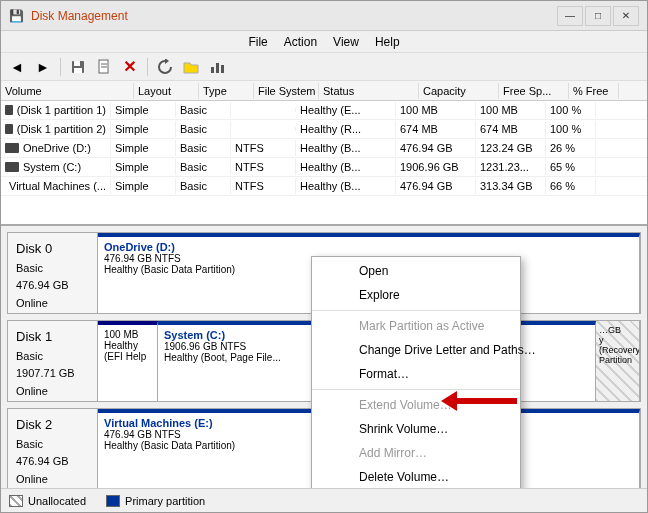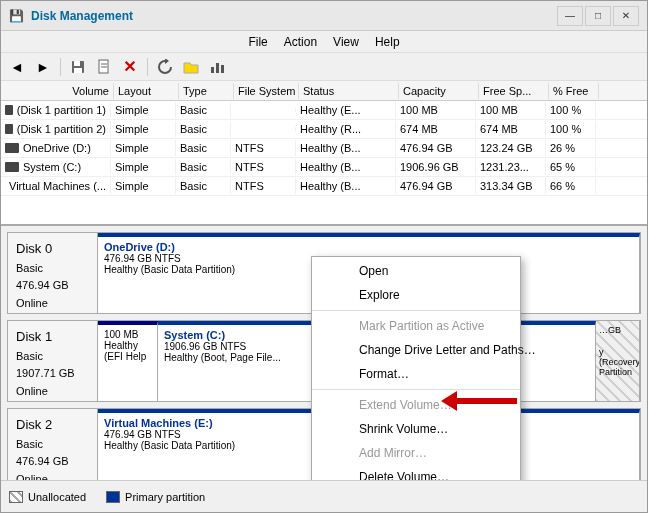--- a/index.html
+++ b/index.html
@@ -32,22 +32,22 @@
       width: 16px;
       height: 16px;
       margin-right: 6px;
       display: flex;
       align-items: center;
       justify-content: center;
     }
     .title-bar-text {
       flex: 1;
       font-size: 12px;
-      font-weight: bold;
-      color: #0369a1;
+      font-weight: normal;
+      color: #c2410c;
     }
     .title-bar-buttons {
       display: flex;
       gap: 2px;
     }
     .title-btn {
       width: 26px;
       height: 20px;
       background: #e8e8e8;
       border: 1px solid #ccc;
@@ -125,21 +125,21 @@
       align-items: center;
     }
     .th {
       padding: 2px 4px;
       font-size: 11px;
       font-weight: normal;
       border-right: 1px solid #ddd;
       white-space: nowrap;
       overflow: hidden;
     }
-    .th-volume { width: 113px; text-align: right; }
+    .th-volume { width: 133px; }
     .th-layout { width: 65px; }
     .th-type { width: 55px; }
     .th-fs { width: 65px; }
     .th-status { width: 100px; }
     .th-capacity { width: 80px; }
     .th-free { width: 70px; }
     .th-pct { width: 50px; }
 
     .table-row {
       display: flex;
@@ -208,26 +208,25 @@
     .partition-size { font-size: 10px; }
     .partition-status { font-size: 10px; }
     .partition.blue-top { border-top: 4px solid #003399; }
     .partition.dark-blue-top { border-top: 4px solid #000080; }
     .partition.striped {
       background-image: repeating-linear-gradient(
         45deg,
         #d0d0d0 0px, #d0d0d0 2px,
         #f0f0f0 2px, #f0f0f0 8px
       );
-      gap: 12px;
     }
 
     
     .status-bar {
-      height: 32px;
+      height: 24px;
       background: #f0f0f0;
       border-top: 1px solid #ccc;
       display: flex;
       align-items: center;
       padding: 0 8px;
       gap: 20px;
       font-size: 11px;
     }
     .legend-item {
       display: flex;

